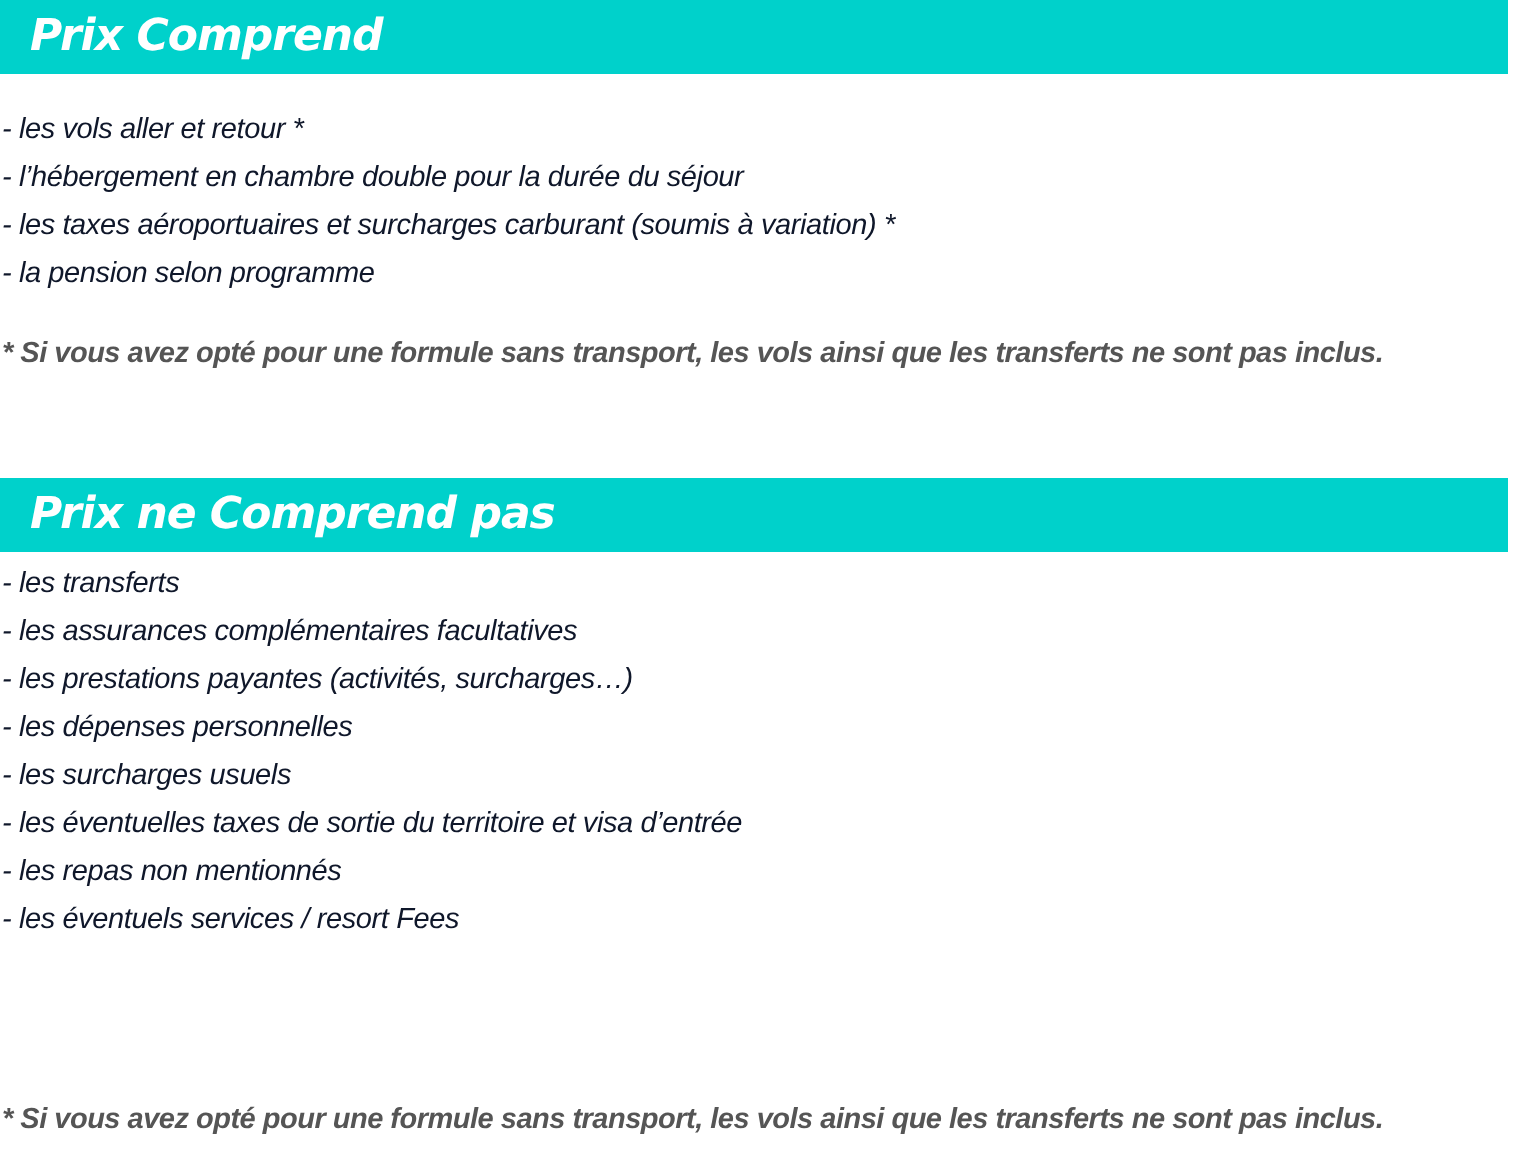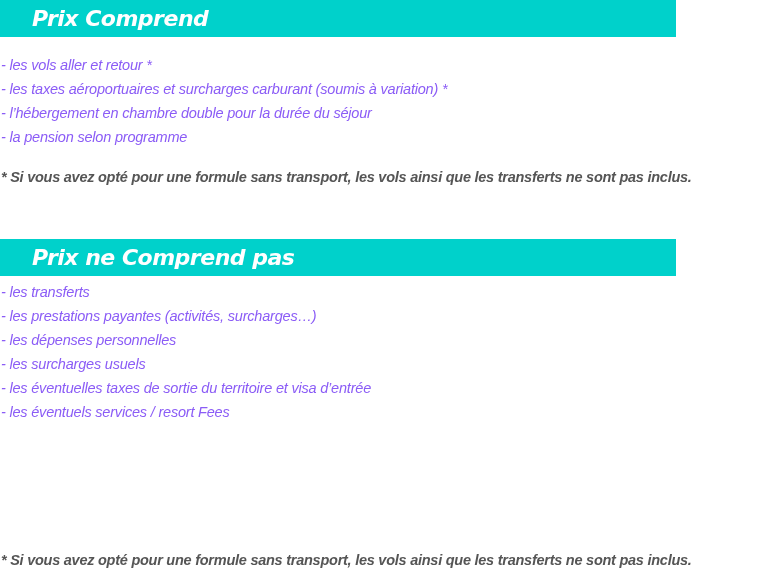--- a/index.html
+++ b/index.html
@@ -11,47 +11,47 @@
       width: 758px;
       height: 588px;
       overflow: hidden;
       position: relative;
       font-family: "Liberation Sans", sans-serif;
       color: #555555;
     }
     .section-header {
       position: absolute;
       left: 0;
-      width: 676px;
+      width: 754px;
       height: 37px;
       background: #00d1cb;
       color: #ffffff;
       font-family: "DejaVu Sans", sans-serif;
       font-style: italic;
       font-weight: bold;
       font-size: 22px;
       line-height: 37px;
-      padding-left: 32px;
+      padding-left: 15px;
       box-sizing: border-box;
       letter-spacing: -0.5px;
     }
     .list {
       position: absolute;
       left: 1px;
       margin: 0;
       padding: 0;
       list-style: none;
     }
     .list li {
       font-style: italic;
       font-size: 14.5px;
       line-height: 24px;
       height: 24px;
       white-space: nowrap;
-      color: #8b5cf6;
+      color: #0f172a;
       letter-spacing: -0.2px;
     }
     .note {
       position: absolute;
       left: 1px;
       font-style: italic;
       font-size: 14.5px;
       line-height: 20px;
       white-space: nowrap;
       color: #555555;
@@ -60,34 +60,36 @@
     }
   </style>
 </head>
 <body>
 
 <section>
   <h2 class="section-header" style="top:0; margin:0;">Prix Comprend</h2>
 
   <ul class="list" style="top:53px;">
     <li>- les vols aller et retour *</li>
+    <li>- l’hébergement en chambre double pour la durée du séjour</li>
     <li>- les taxes aéroportuaires et surcharges carburant (soumis à variation) *</li>
-    <li>- l’hébergement en chambre double pour la durée du séjour</li>
     <li>- la pension selon programme</li>
   </ul>
 
   <p class="note" style="top:167px; margin:0;">* Si vous avez opté pour une formule sans transport, les vols ainsi que les transferts ne sont pas inclus.</p>
 </section>
 
 <section>
   <h2 class="section-header" style="top:239px; margin:0;">Prix ne Comprend pas</h2>
 
   <ul class="list" style="top:280px;">
     <li>- les transferts</li>
+    <li>- les assurances complémentaires facultatives</li>
     <li>- les prestations payantes (activités, surcharges…)</li>
     <li>- les dépenses personnelles</li>
     <li>- les surcharges usuels</li>
     <li>- les éventuelles taxes de sortie du territoire et visa d’entrée</li>
+    <li>- les repas non mentionnés</li>
     <li>- les éventuels services / resort Fees</li>
   </ul>
 
   <p class="note" style="top:550px; margin:0;">* Si vous avez opté pour une formule sans transport, les vols ainsi que les transferts ne sont pas inclus.</p>
 </section>
 
 </body></html>

